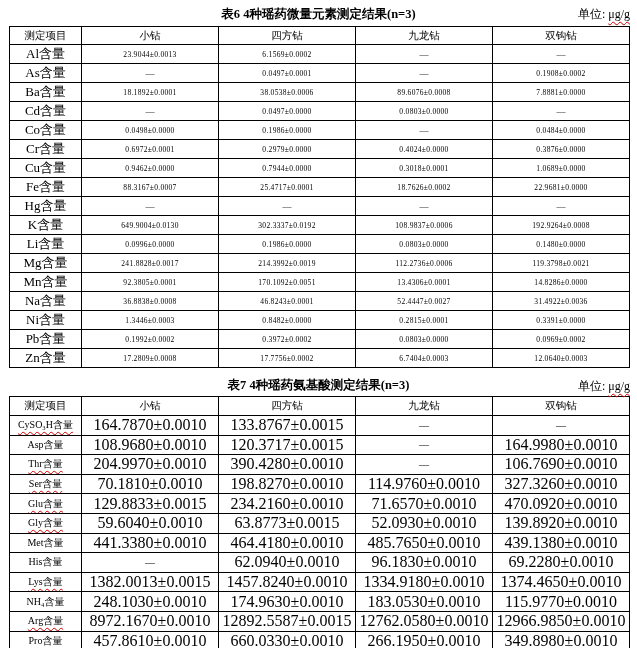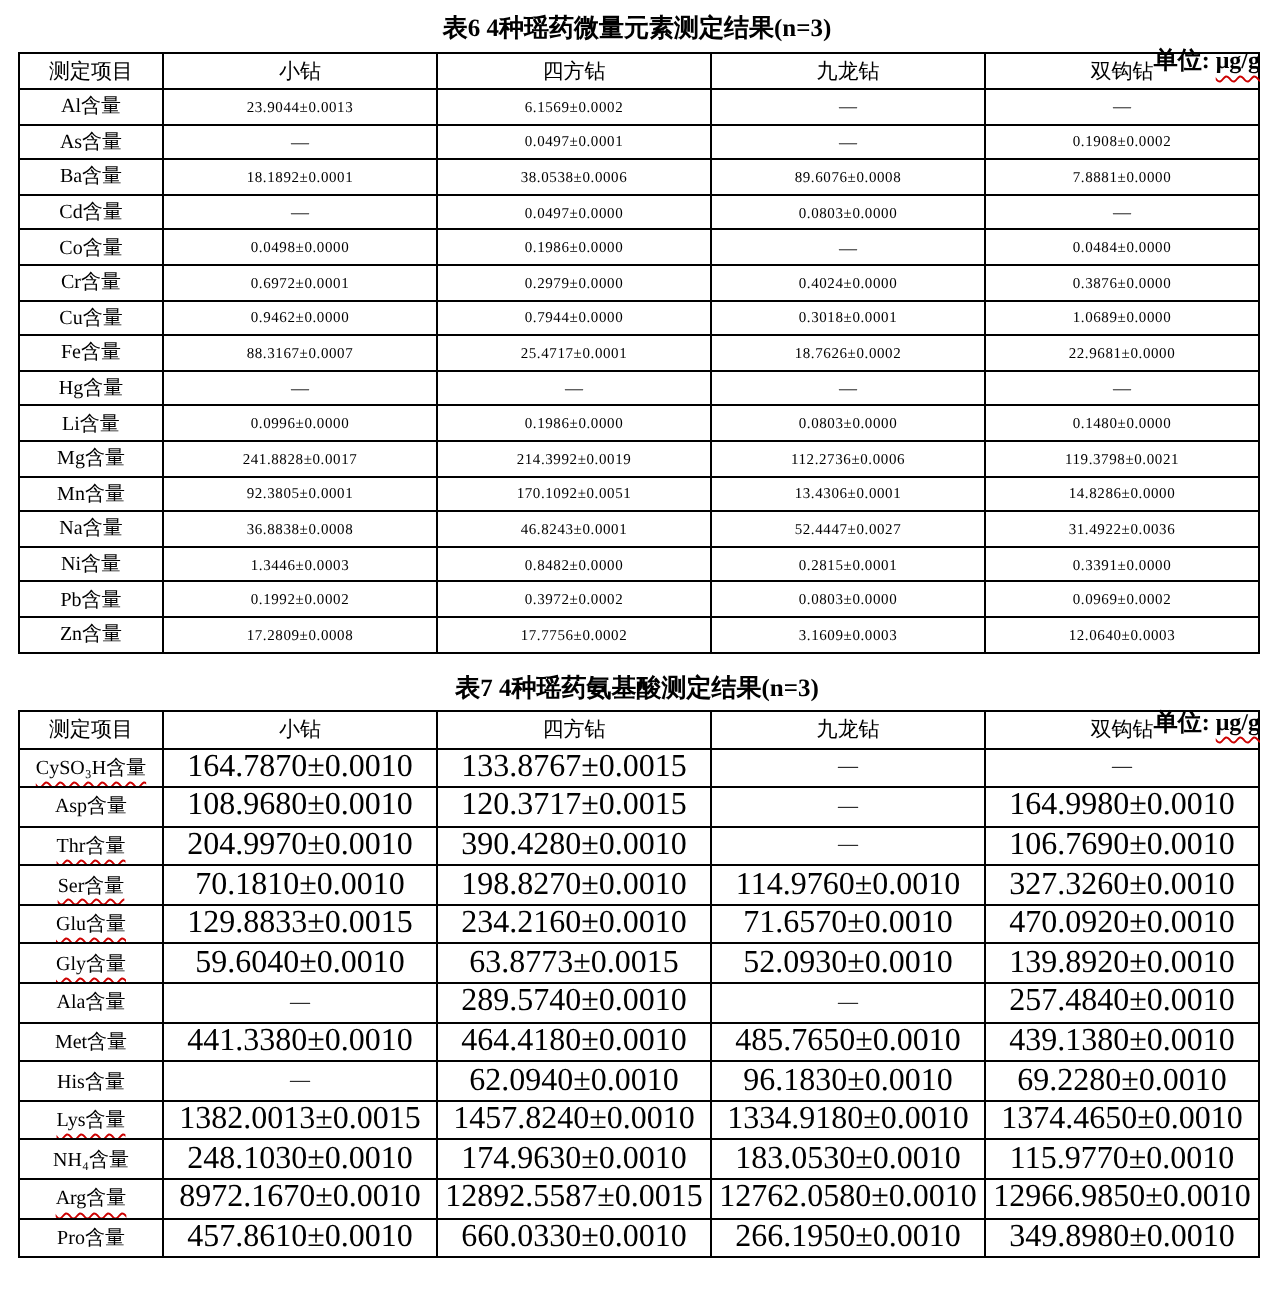--- a/index.html
+++ b/index.html
@@ -28,22 +28,22 @@
   }
   .table-title {
     text-align: center;
     font-weight: bold;
     font-size: 12.5px;
     letter-spacing: 0px;
   }
   .unit-label {
     position: absolute;
     right: 7px;
-    top: 16px;
-    font-weight: bold;
+    top: 0;
+    font-weight: normal;
     font-size: 12px;
     line-height: 22px;
     white-space: nowrap;
   }
   .sec2 { margin-top: 7px; }
   .sec2 .title-row { height: 21px; line-height: 20px; }
 
   table {
     border-collapse: collapse;
     table-layout: fixed;
@@ -55,21 +55,21 @@
     text-align: center;
     vertical-align: middle;
     padding: 0;
     overflow: hidden;
     white-space: nowrap;
   }
   th {
     font-weight: normal;
     font-size: 10.5px;
   }
-  td.item { font-size: 10px; }
+  td.item { font-size: 13px; }
   td.val  { font-family: "Liberation Serif", "DejaVu Serif", serif; }
   td.dash { font-size: 10px; }
 
   .t6 th        { height: 17px; }
   .t6 td        { height: 16.6px; }
   .t6 td.val    { font-size: 7.5px; letter-spacing: 0.3px; }
   .t6 td.dash   { font-size: 9px; }
 
   .t7 th        { height: 18px; }
   .t7 td        { height: 18.6px; }
@@ -167,20 +167,27 @@
             <td class="val">22.9681±0.0000</td>
           </tr>
           <tr>
             <td class="item">Hg含量</td>
             <td class="dash">—</td>
             <td class="dash">—</td>
             <td class="dash">—</td>
             <td class="dash">—</td>
           </tr>
           <tr>
+            <td class="item">K含量</td>
+            <td class="val">649.9004±0.0130</td>
+            <td class="val">302.3337±0.0192</td>
+            <td class="val">108.9837±0.0006</td>
+            <td class="val">192.9264±0.0008</td>
+          </tr>
+          <tr>
             <td class="item">Li含量</td>
             <td class="val">0.0996±0.0000</td>
             <td class="val">0.1986±0.0000</td>
             <td class="val">0.0803±0.0000</td>
             <td class="val">0.1480±0.0000</td>
           </tr>
           <tr>
             <td class="item">Mg含量</td>
             <td class="val">241.8828±0.0017</td>
             <td class="val">214.3992±0.0019</td>
@@ -212,21 +219,21 @@
             <td class="item">Pb含量</td>
             <td class="val">0.1992±0.0002</td>
             <td class="val">0.3972±0.0002</td>
             <td class="val">0.0803±0.0000</td>
             <td class="val">0.0969±0.0002</td>
           </tr>
           <tr>
             <td class="item">Zn含量</td>
             <td class="val">17.2809±0.0008</td>
             <td class="val">17.7756±0.0002</td>
-            <td class="val">3.1609±0.0003</td>
+            <td class="val">6.7404±0.0003</td>
             <td class="val">12.0640±0.0003</td>
           </tr>
         </tbody>
     </table>
   </div>
 
   <div class="section sec2">
     <div class="title-row">
       <div class="table-title">表7 4种瑶药氨基酸测定结果(n=3)</div>
       <div class="unit-label"><span>单位: </span><span class="sq">μg/g</span></div>
@@ -285,27 +292,20 @@
             <td class="val">470.0920±0.0010</td>
           </tr>
           <tr>
             <td class="item sq">Gly含量</td>
             <td class="val">59.6040±0.0010</td>
             <td class="val">63.8773±0.0015</td>
             <td class="val">52.0930±0.0010</td>
             <td class="val">139.8920±0.0010</td>
           </tr>
           <tr>
-            <td class="item">Ala含量</td>
-            <td class="dash">—</td>
-            <td class="val">289.5740±0.0010</td>
-            <td class="dash">—</td>
-            <td class="val">257.4840±0.0010</td>
-          </tr>
-          <tr>
             <td class="item">Met含量</td>
             <td class="val">441.3380±0.0010</td>
             <td class="val">464.4180±0.0010</td>
             <td class="val">485.7650±0.0010</td>
             <td class="val">439.1380±0.0010</td>
           </tr>
           <tr>
             <td class="item">His含量</td>
             <td class="dash">—</td>
             <td class="val">62.0940±0.0010</td>

